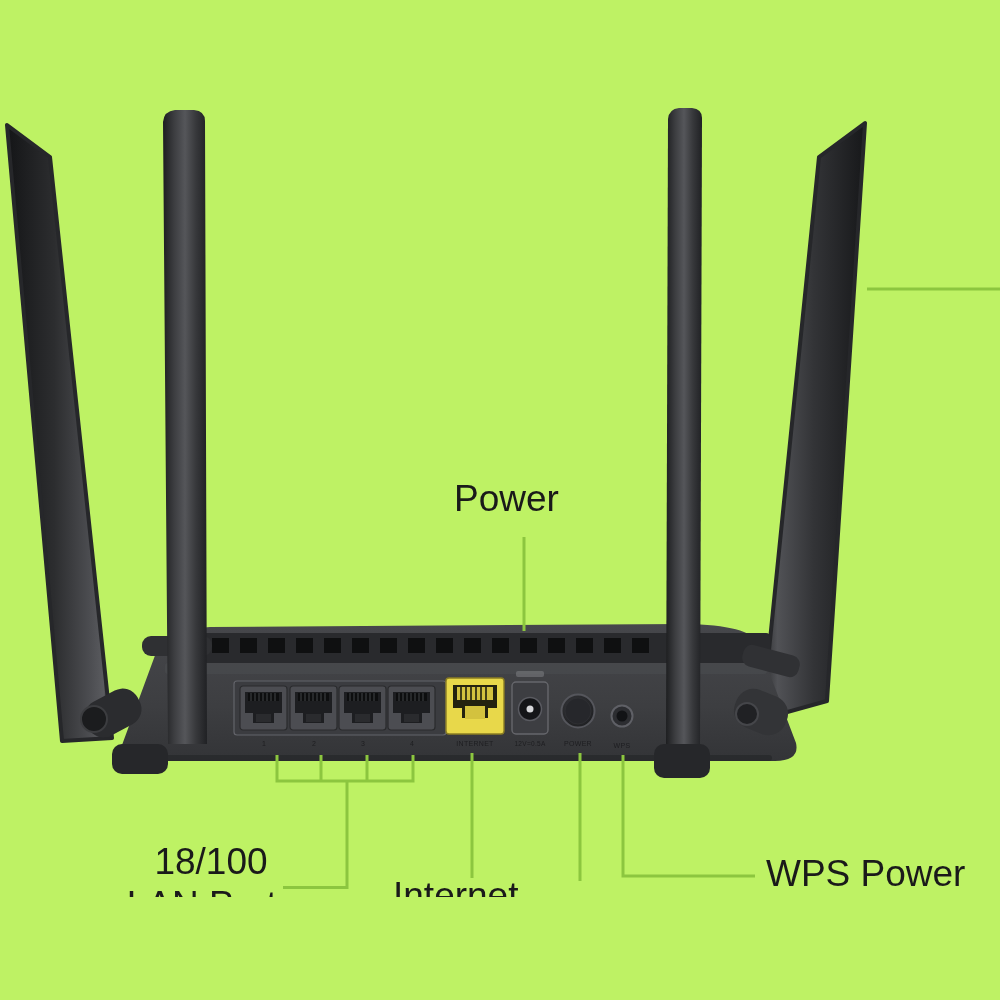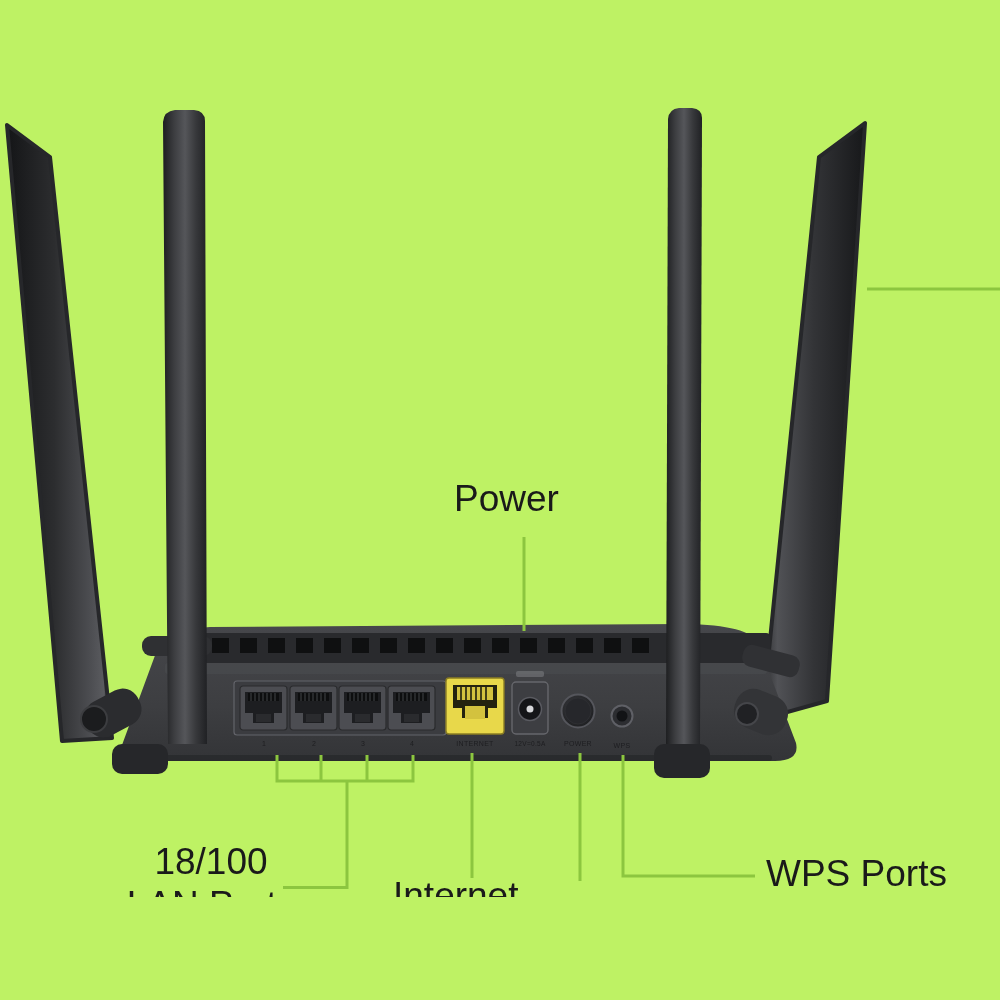--- a/index.html
+++ b/index.html
@@ -163,14 +163,14 @@
     <div class="callout center" style="position:static;">
       <div>18/100</div>
       <div>LAN Ports</div>
     </div>
   </div>
 
   <div class="clipwrap" style="left:393px;top:874px;width:130px;height:23px;">
     <div class="callout" style="position:static;">Internet</div>
   </div>
 
-  <div class="callout" style="left:766px;top:852px;">WPS Ports</div>
+  <div class="callout" style="left:766px;top:852px;">WPS Power</div>
 </div>
 
 </body></html>

